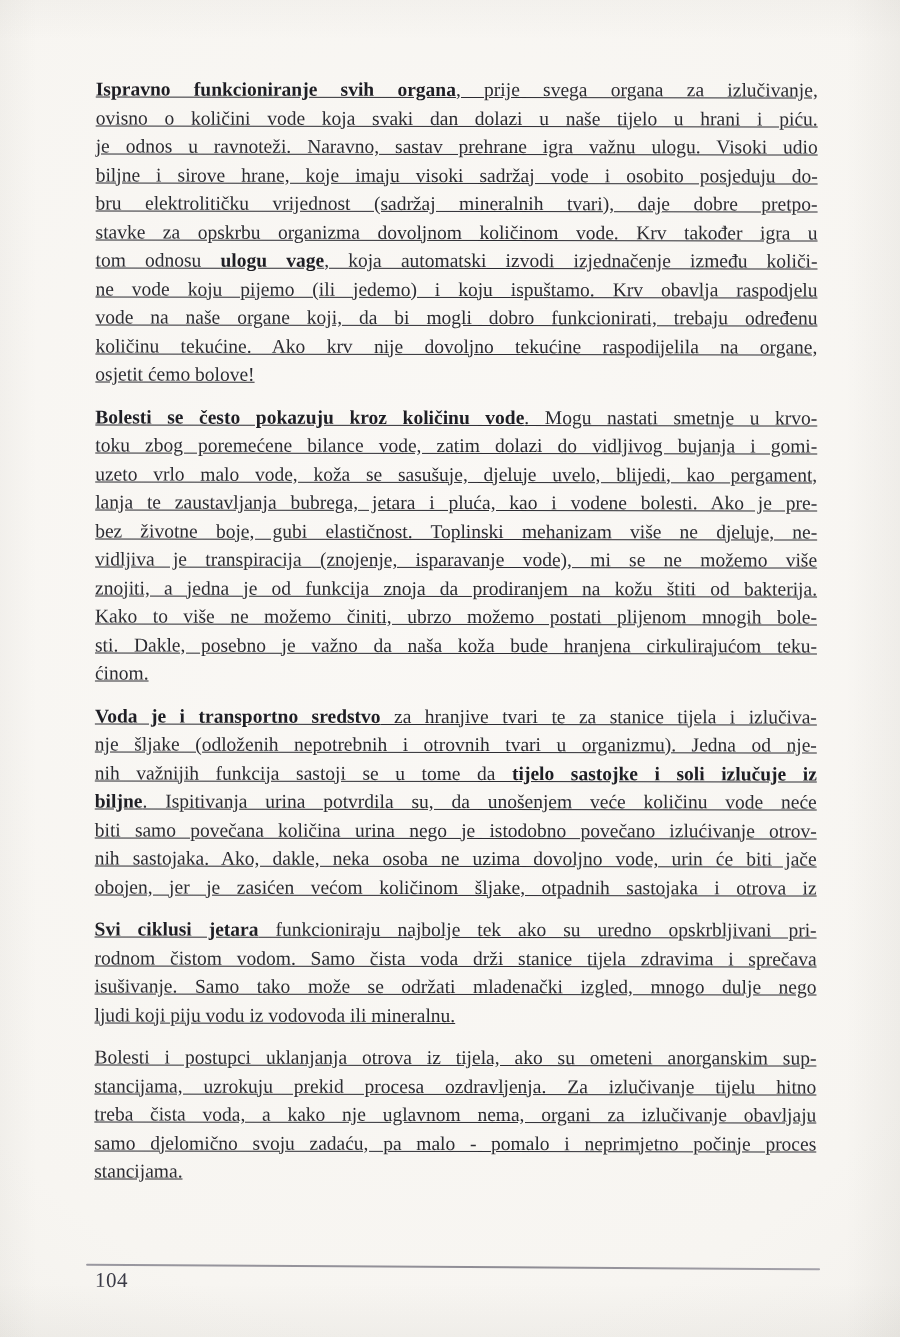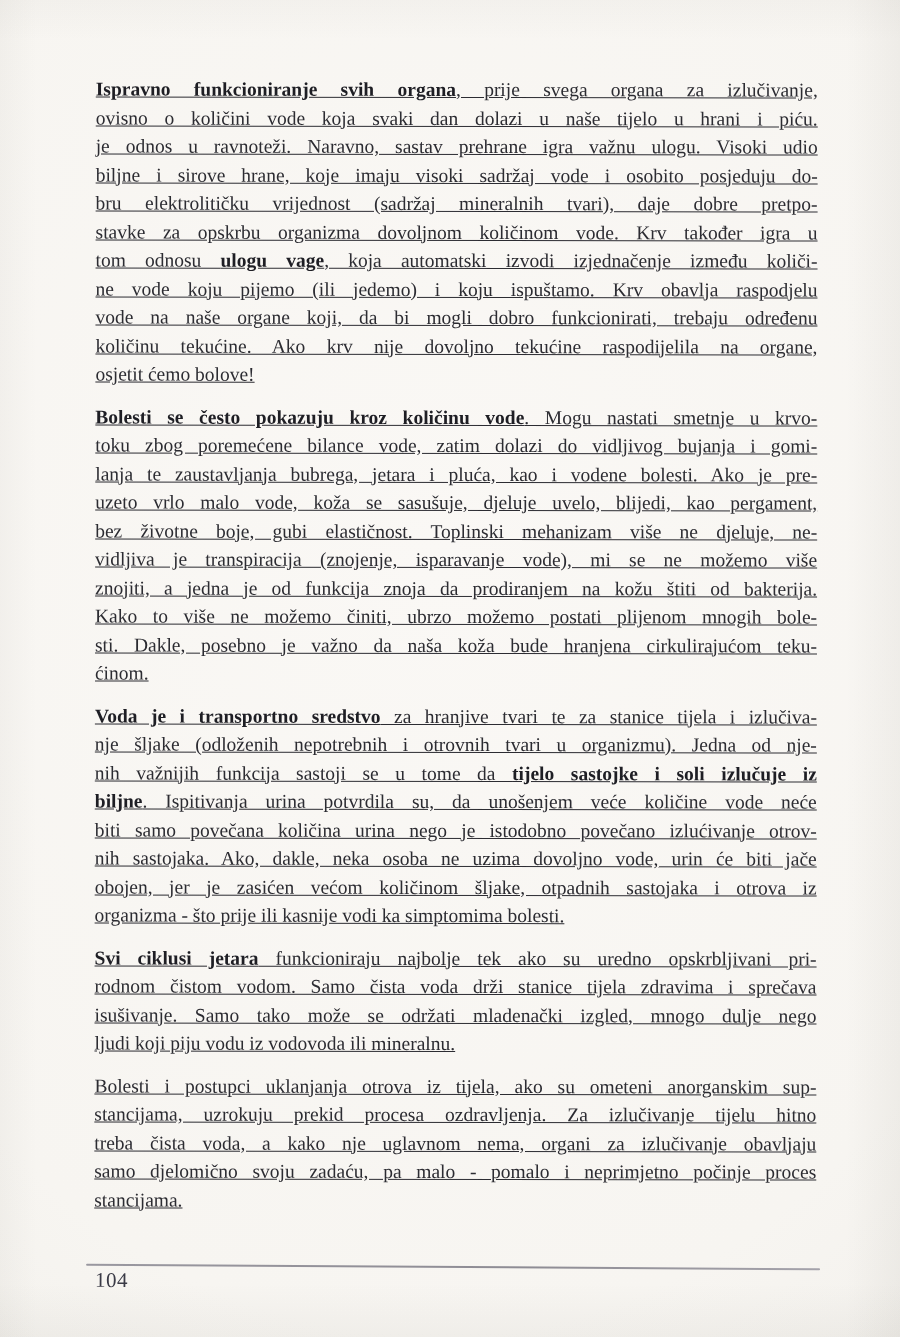--- a/index.html
+++ b/index.html
@@ -76,38 +76,37 @@
       <div class="line"><span>stavke za opskrbu organizma dovoljnom količinom vode. Krv također igra u</span></div>
       <div class="line"><span>tom odnosu </span><b>ulogu vage</b><span>, koja automatski izvodi izjednačenje između količi-</span></div>
       <div class="line"><span>ne vode koju pijemo (ili jedemo) i koju ispuštamo. Krv obavlja raspodjelu</span></div>
       <div class="line"><span>vode na naše organe koji, da bi mogli dobro funkcionirati, trebaju određenu</span></div>
       <div class="line"><span>količinu tekućine. Ako krv nije dovoljno tekućine raspodijelila na organe,</span></div>
       <div class="line last"><span>osjetit ćemo bolove!</span></div>
     </div>
     <div class="paragraph">
       <div class="line"><b>Bolesti se često pokazuju kroz količinu vode</b><span>. Mogu nastati smetnje u krvo-</span></div>
       <div class="line"><span>toku zbog poremećene bilance vode, zatim dolazi do vidljivog bujanja i gomi-</span></div>
+      <div class="line"><span>uzeto vrlo malo vode, koža se sasušuje, djeluje uvelo, blijedi, kao pergament,</span></div>
       <div class="line"><span>lanja te zaustavljanja bubrega, jetara i pluća, kao i vodene bolesti. Ako je pre-</span></div>
-      <div class="line"><span>uzeto vrlo malo vode, koža se sasušuje, djeluje uvelo, blijedi, kao pergament,</span></div>
       <div class="line"><span>bez životne boje, gubi elastičnost. Toplinski mehanizam više ne djeluje, ne-</span></div>
       <div class="line"><span>vidljiva je transpiracija (znojenje, isparavanje vode), mi se ne možemo više</span></div>
       <div class="line"><span>znojiti, a jedna je od funkcija znoja da prodiranjem na kožu štiti od bakterija.</span></div>
       <div class="line"><span>Kako to više ne možemo činiti, ubrzo možemo postati plijenom mnogih bole-</span></div>
       <div class="line"><span>sti. Dakle, posebno je važno da naša koža bude hranjena cirkulirajućom teku-</span></div>
       <div class="line last"><span>ćinom.</span></div>
     </div>
     <div class="paragraph">
       <div class="line"><b>Voda je i transportno sredstvo</b><span> za hranjive tvari te za stanice tijela i izlučiva-</span></div>
       <div class="line"><span>nje šljake (odloženih nepotrebnih i otrovnih tvari u organizmu). Jedna od nje-</span></div>
       <div class="line"><span>nih važnijih funkcija sastoji se u tome da </span><b>tijelo sastojke i soli izlučuje iz</b></div>
-      <div class="line"><b>biljne</b><span>. Ispitivanja urina potvrdila su, da unošenjem veće količine vode neće</span></div>
+      <div class="line"><b>biljne</b><span>. Ispitivanja urina potvrdila su, da unošenjem veće količinu vode neće</span></div>
       <div class="line"><span>biti samo povečana količina urina nego je istodobno povečano izlućivanje otrov-</span></div>
       <div class="line"><span>nih sastojaka. Ako, dakle, neka osoba ne uzima dovoljno vode, urin će biti jače</span></div>
       <div class="line"><span>obojen, jer je zasićen većom količinom šljake, otpadnih sastojaka i otrova iz</span></div>
-      <div class="line last"><span>organizma - što prije ili kasnije vodi ka simptomima bolesti.</span></div>
     </div>
     <div class="paragraph">
       <div class="line"><b>Svi ciklusi jetara</b><span> funkcioniraju najbolje tek ako su uredno opskrbljivani pri-</span></div>
       <div class="line"><span>rodnom čistom vodom. Samo čista voda drži stanice tijela zdravima i sprečava</span></div>
       <div class="line"><span>isušivanje. Samo tako može se održati mladenački izgled, mnogo dulje nego</span></div>
       <div class="line last"><span>ljudi koji piju vodu iz vodovoda ili mineralnu.</span></div>
     </div>
     <div class="paragraph">
       <div class="line"><span>Bolesti i postupci uklanjanja otrova iz tijela, ako su ometeni anorganskim sup-</span></div>
       <div class="line"><span>stancijama, uzrokuju prekid procesa ozdravljenja. Za izlučivanje tijelu hitno</span></div>

